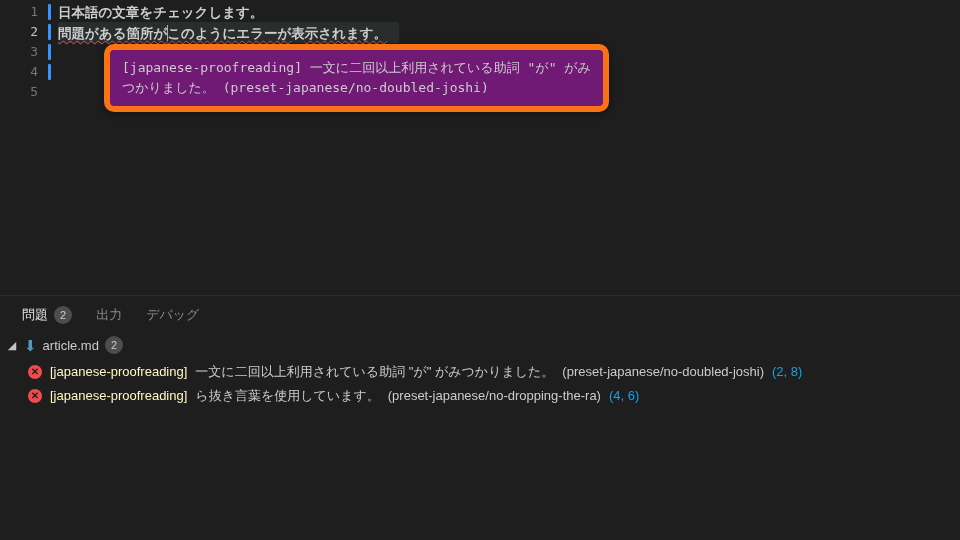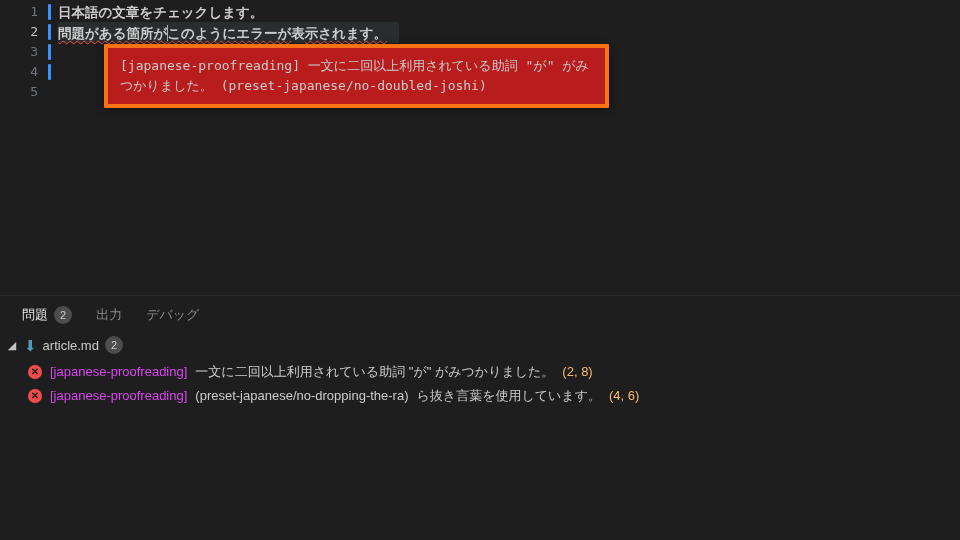--- a/index.html
+++ b/index.html
@@ -76,24 +76,24 @@
       background: #aeafad;
       position: relative;
       top: 3px;
       margin: 0 -0.5px;
     }
     .hover-tooltip {
       position: absolute;
       left: 60px;
       top: 44px;
       max-width: 505px;
-      background: #b91c1c;
-      color: #cccccc;
-      border: 4px solid #f97316;
-      border-radius: 1px;
+      background: #701a75;
+      color: #cccccc;
+      border: 6px solid #f97316;
+      border-radius: 10px;
       padding: 8px 12px;
       font-family: Menlo, Consolas, "Hiragino Kaku Gothic ProN", monospace;
       font-size: 13px;
       line-height: 20px;
       box-shadow: 0 2px 8px rgba(0,0,0,.4);
     }
     .panel {
       height: 245px;
       border-top: 1px solid #2b2b2b;
       background: #1e1e1e;
@@ -156,22 +156,22 @@
       border-radius: 50%;
       background: #f14c4c;
       color: #1e1e1e;
       font-size: 10px;
       font-weight: bold;
       display: flex;
       align-items: center;
       justify-content: center;
       flex-shrink: 0;
     }
-    .dim { color: #fdba74; }
-    .msg-source { color: #d946ef; }
+    .dim { color: #0ea5e9; }
+    .msg-source { color: #fef9c3; }
     .msg-text { color: #cccccc; }
   </style>
 </head>
 <body>
 
 <div class="editor-area">
   <div class="gutter">
     <div class="ln"><span>1</span><span class="bar"></span></div>
     <div class="ln active"><span>2</span><span class="bar"></span></div>
     <div class="ln"><span>3</span><span class="bar"></span></div>
@@ -210,23 +210,24 @@
     <span class="md-icon">⬇</span>
     <span>article.md</span>
     <span class="badge">2</span>
   </div>
 
   <div class="problems-list">
     <div class="problem-item">
       <span class="err-icon">✕</span>
       <span class="msg-source">[japanese-proofreading]</span>
       <span class="msg-text">一文に二回以上利用されている助詞 "が" がみつかりました。</span>
+      <span class="msg-text">(preset-japanese/no-doubled-joshi)</span>
       <span class="dim">(2, 8)</span>
     </div>
     <div class="problem-item">
       <span class="err-icon">✕</span>
       <span class="msg-source">[japanese-proofreading]</span>
+      <span class="msg-text">ら抜き言葉を使用しています。</span>
       <span class="msg-text">(preset-japanese/no-dropping-the-ra)</span>
-      <span class="msg-text">ら抜き言葉を使用しています。</span>
       <span class="dim">(4, 6)</span>
     </div>
   </div>
 </div>
 
 </body></html>

